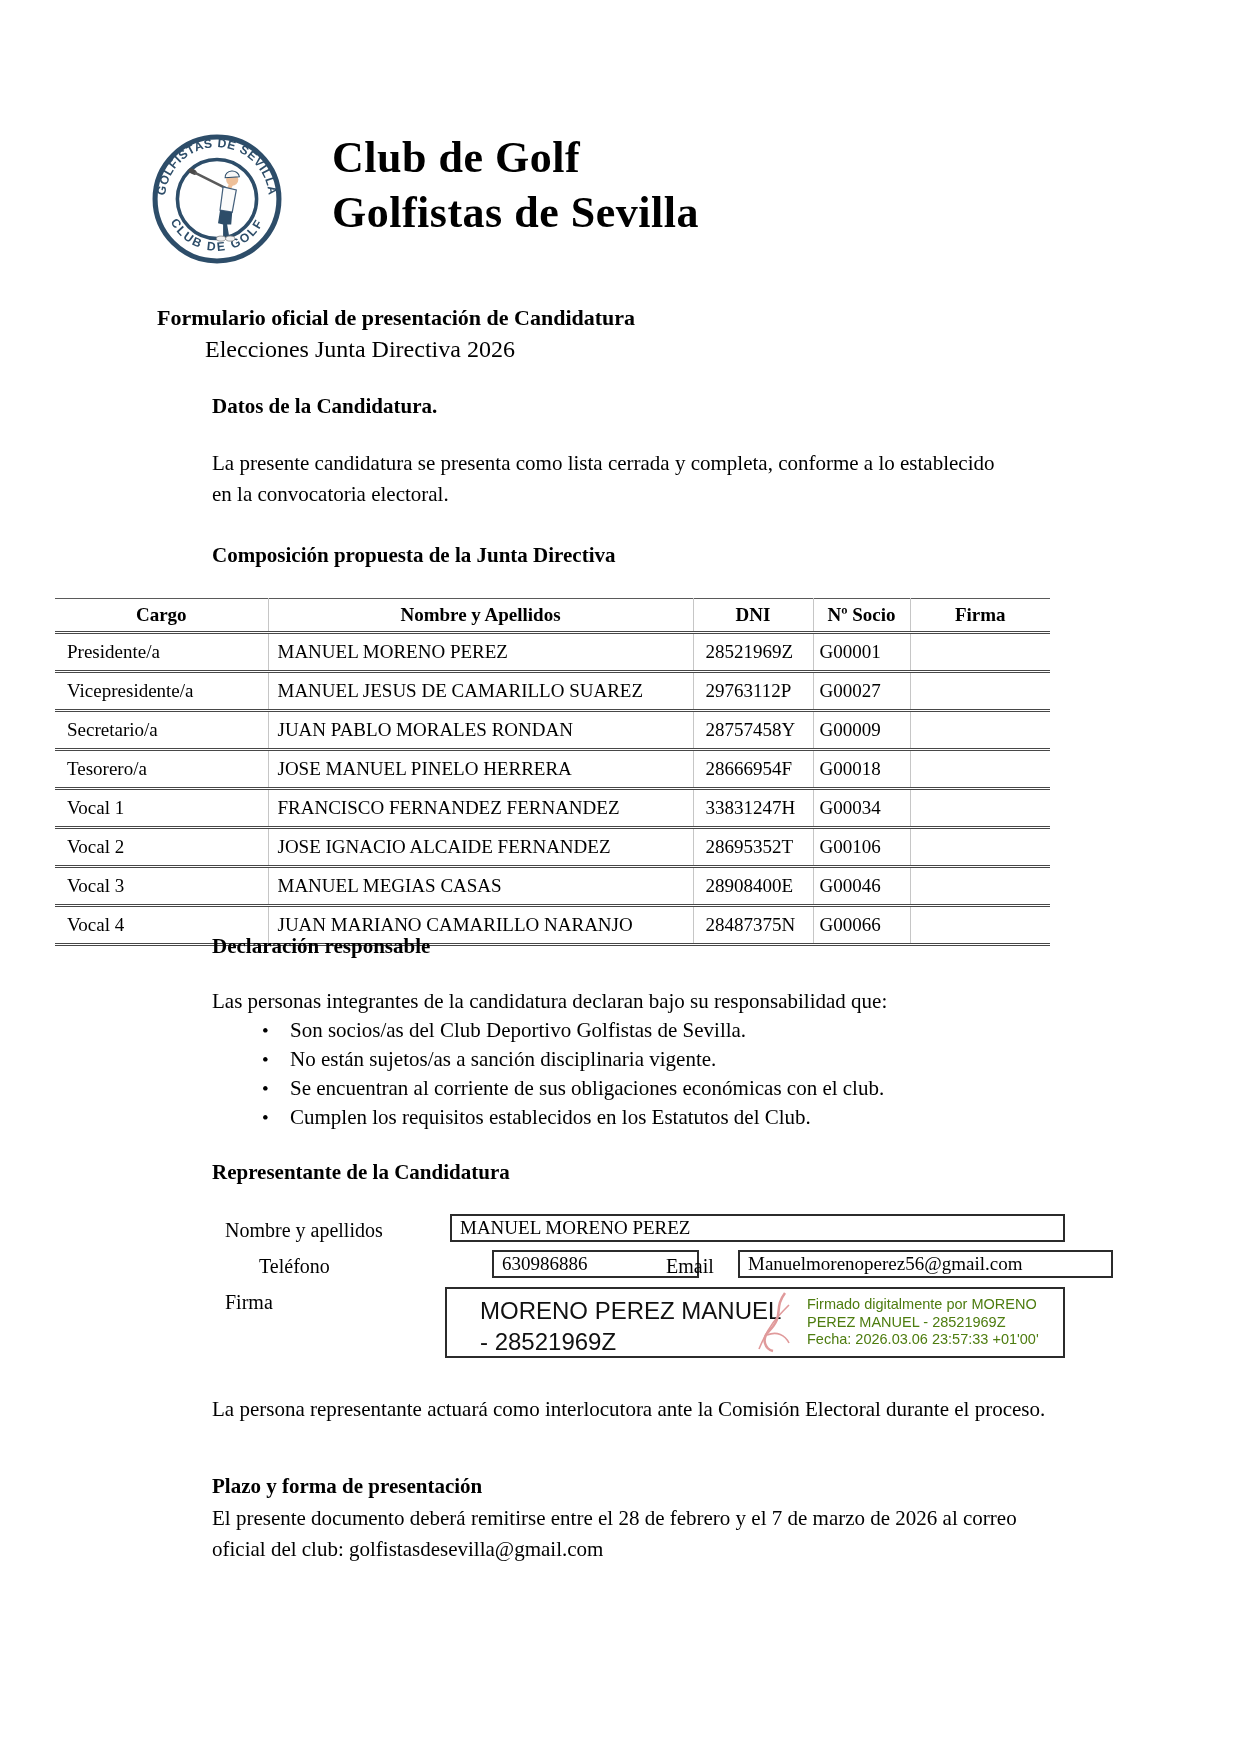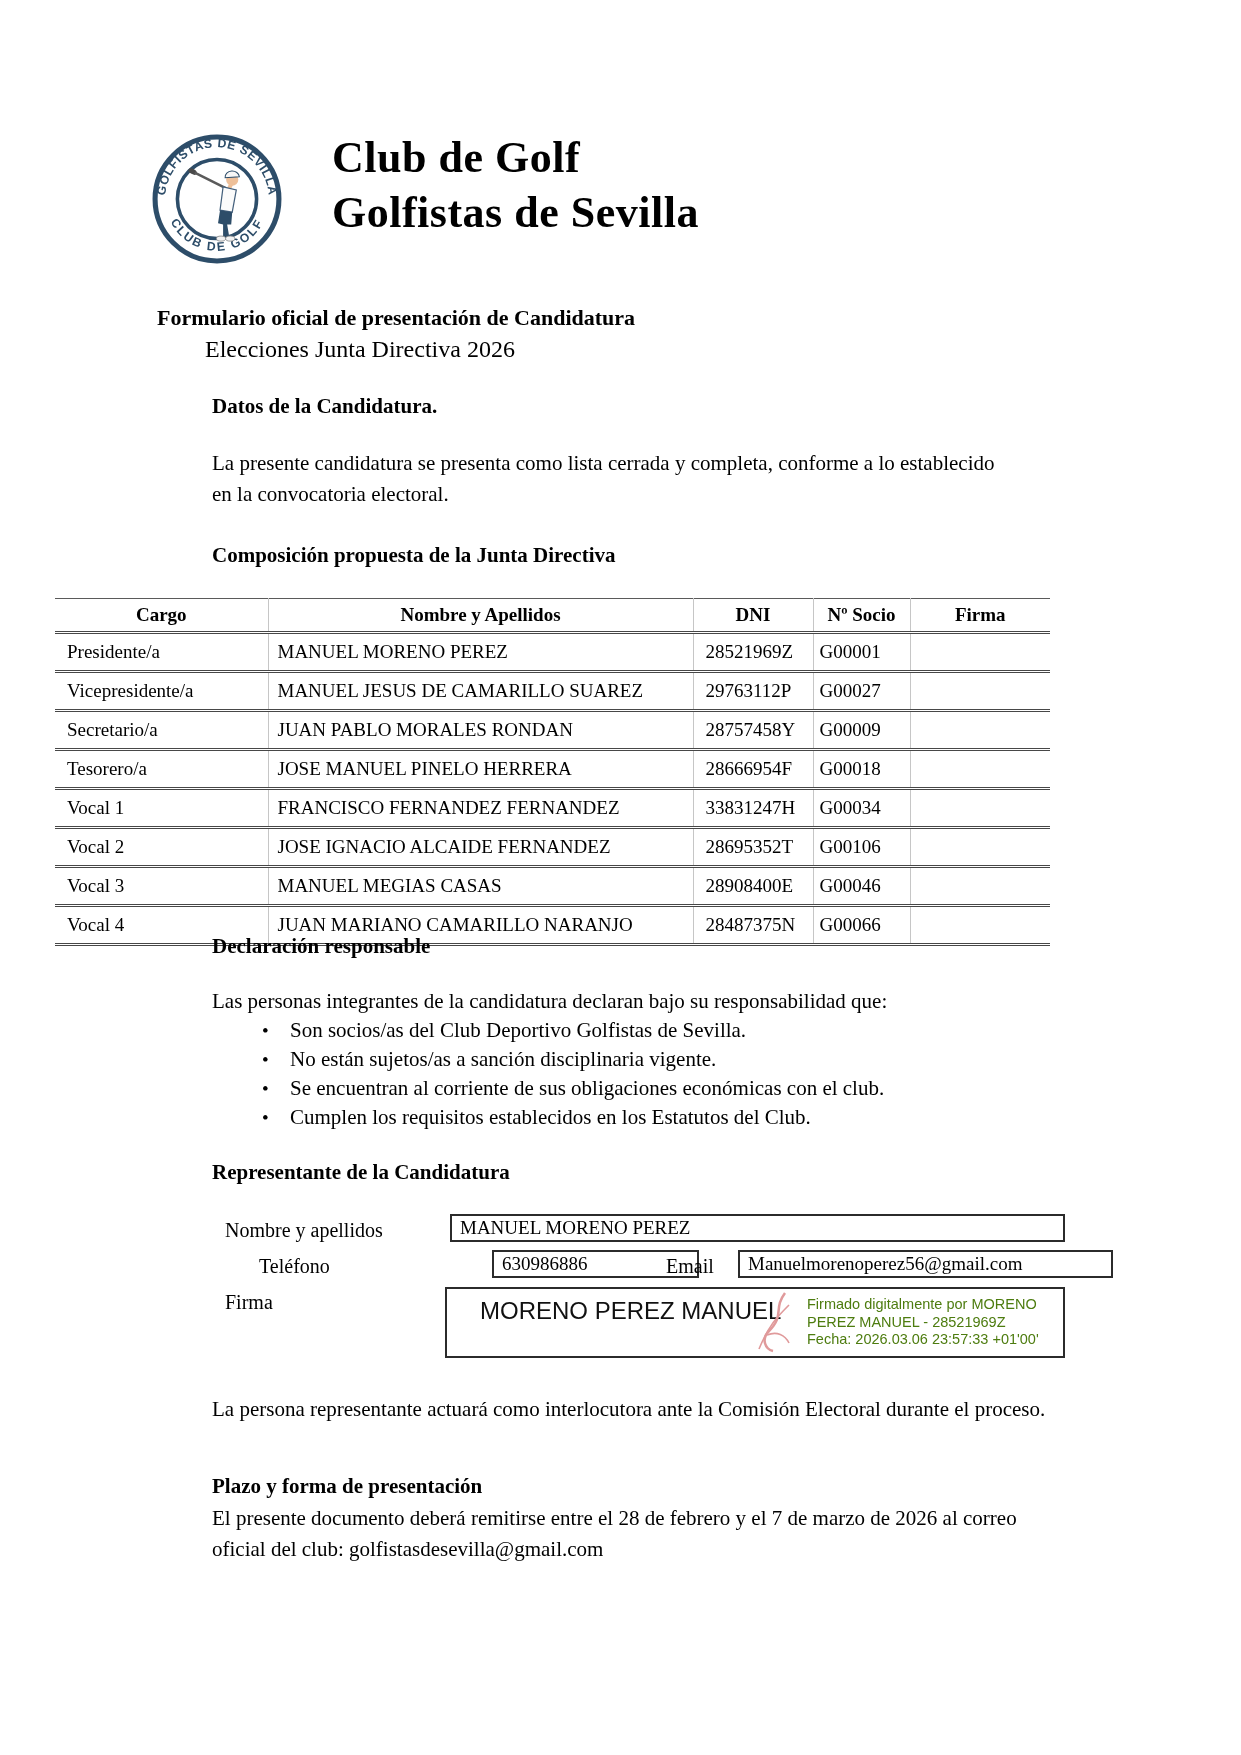--- a/index.html
+++ b/index.html
@@ -191,20 +191,21 @@
   <div class="abs label" style="left:225px; top:1255px;margin-left:34px;">Teléfono</div>
   <div class="fieldbox" style="left:450px; top:1250px; width:207px; height:28px;margin-left:42px;">630986886</div>
   <div class="abs label" style="left:666px; top:1255px;">Email</div>
   <div class="fieldbox" style="left:738px; top:1250px; width:375px; height:28px;">Manuelmorenoperez56@gmail.com</div>
 
   <div class="abs label" style="left:225px; top:1291px;">Firma</div>
 
   <div class="abs" style="left:445px; top:1287px; width:620px; height:71px; border:2px solid #2b2b2b; box-sizing:border-box;">
     <div class="abs sig-big" style="left:33px; top:6px;">
       <div>MORENO PEREZ MANUEL</div>
+      <div>- 28521969Z</div>
     </div>
     <svg class="abs" style="left:308px; top:2px;" width="48" height="64" viewBox="0 0 48 64">
       <path d="M30 2 C18 18 30 24 14 40 C6 48 10 58 18 60" fill="none" stroke="#e09a9b" stroke-width="2.5"></path>
       <path d="M34 14 C22 26 14 34 4 58 M12 44 C22 40 30 44 34 52" fill="none" stroke="#e09a9b" stroke-width="1.6"></path>
     </svg>
     <div class="abs sig-small" style="left:360px; top:7px; width:252px;">
       <div>Firmado digitalmente por MORENO</div>
       <div>PEREZ MANUEL - 28521969Z</div>
       <div>Fecha: 2026.03.06 23:57:33 +01'00'</div>
     </div>

